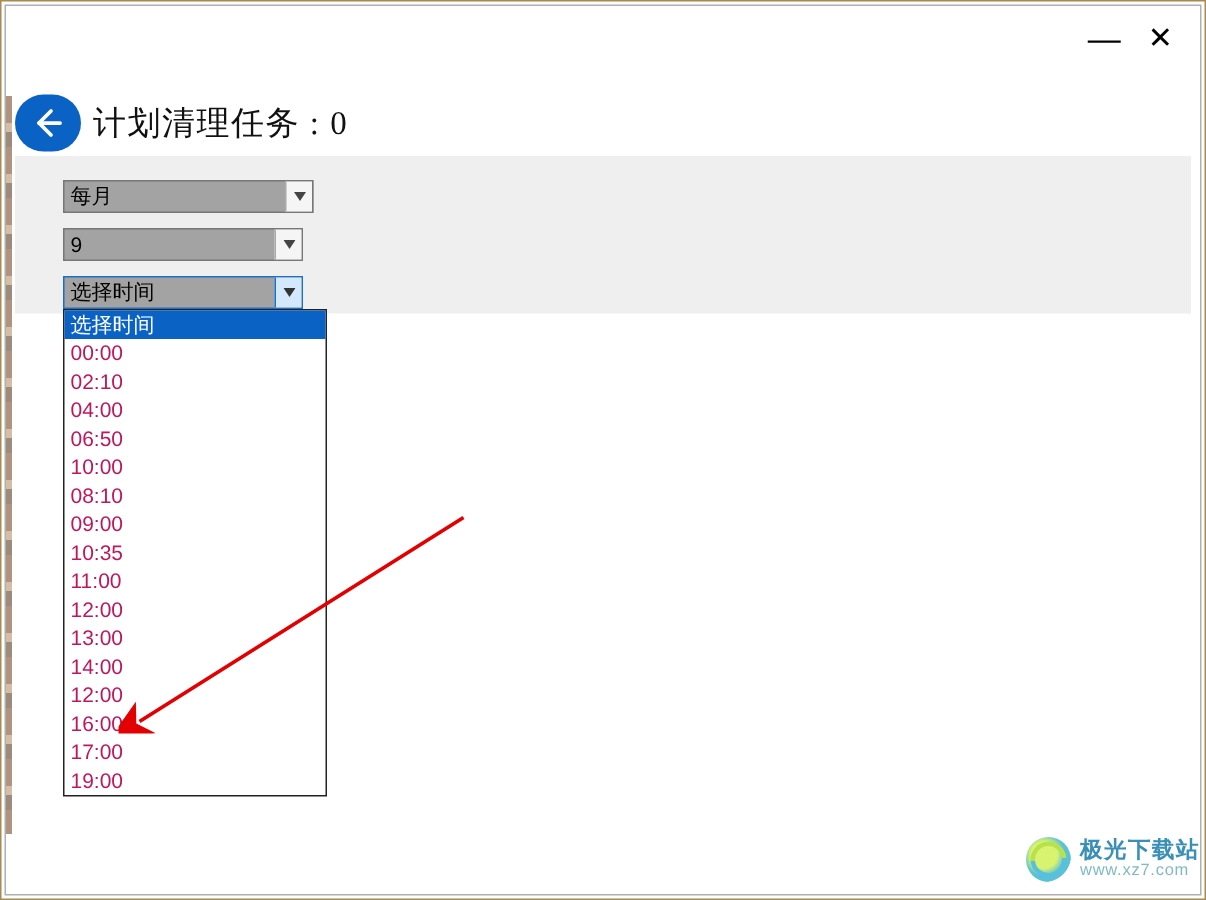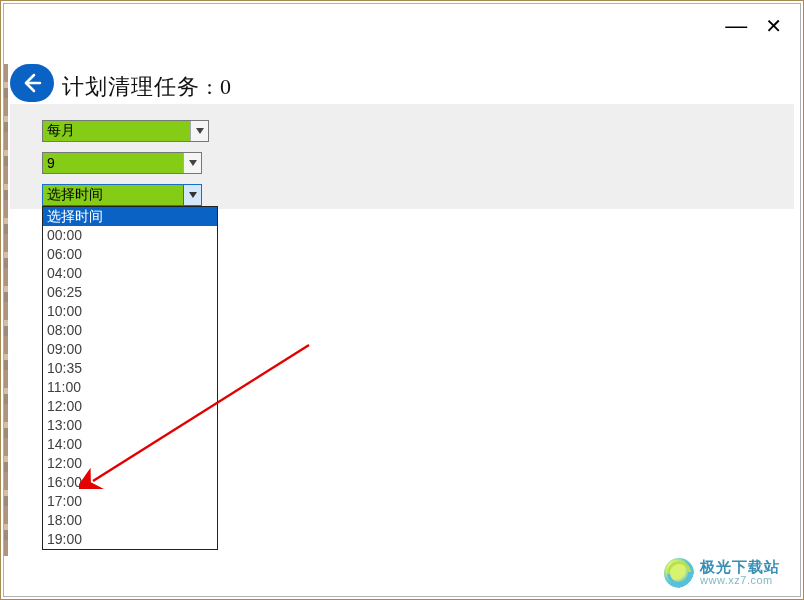--- a/index.html
+++ b/index.html
@@ -46,21 +46,21 @@
     align-items: center;
   }
   .min-icon { font-size: 22px; line-height: 10px; user-select:none; font-weight: 300;}
   .close-icon { font-size: 20px; line-height: 20px; user-select:none; font-weight: 400;}
   .header-row {
     position: absolute;
     top: 58px;
     left: 6px;
     height: 40px;
     display: flex;
-    align-items: flex-end;
+    align-items: center;
     gap: 4px;
   }
   .back-pill {
     width: 44px;
     height: 38px;
     background: #0a63c4;
     border-radius: 20px 20px 20px 20px;
     display: flex;
     align-items: center;
     justify-content: center;
@@ -77,21 +77,21 @@
   .gray-section {
     position: absolute;
     top: 100px;
     left: 6px;
     right: 6px;
     height: 105px;
     background: #efefef;
   }
   .combo {
     position: absolute;
-    background: #84cc16;
+    background: #a3a3a3;
     border: 1px solid #777;
     height: 22px;
     display: flex;
     align-items: center;
     font-size: 14px;
   }
   .combo .combo-text {
     flex: 1;
     padding: 0 4px;
     white-space: nowrap;
@@ -122,39 +122,39 @@
     width: 176px;
     border: 1px solid #222;
     background: #fff;
     z-index: 20;
   }
   .dropdown-option {
     height: 19px;
     line-height: 19px;
     padding: 0 4px;
     font-size: 14px;
-    color: #404040;
+    color: #be185d;
     white-space: nowrap;
   }
   .dropdown-option.selected {
     background: #0a63c4;
     color: #fff;
   }
   .arrow-annotation {
     position: absolute;
     top: 335px;
     left: 75px;
     width: 240px;
     height: 150px;
     z-index: 30;
     pointer-events: none;
   }
   .watermark {
     position: absolute;
-    right: 20px;
+    right: 0;
     bottom: 8px;
     display: flex;
     align-items: center;
     gap: 6px;
   }
   .wm-logo {
     width: 30px;
     height: 30px;
     border-radius: 50%;
     background: radial-gradient(circle at 40% 40%, #d8f36f 0 35%, #5ac1d7 55% 70%, transparent 72%);
@@ -224,35 +224,34 @@
       <span class="combo-btn combo-btn-active">
         <svg viewBox="0 0 8 6">
             <path d="M0 0 L8 0 L4 6 Z" fill="#333"></path>
           </svg>
       </span>
     </div>
 
     <div class="dropdown" id="time-dropdown">
         <div class="dropdown-option selected">选择时间</div>
         <div class="dropdown-option">00:00</div>
-        <div class="dropdown-option">06:00</div>
+        <div class="dropdown-option">02:10</div>
         <div class="dropdown-option">04:00</div>
-        <div class="dropdown-option">06:25</div>
+        <div class="dropdown-option">06:50</div>
         <div class="dropdown-option">10:00</div>
-        <div class="dropdown-option">08:00</div>
+        <div class="dropdown-option">08:10</div>
         <div class="dropdown-option">09:00</div>
         <div class="dropdown-option">10:35</div>
         <div class="dropdown-option">11:00</div>
         <div class="dropdown-option">12:00</div>
         <div class="dropdown-option">13:00</div>
         <div class="dropdown-option">14:00</div>
         <div class="dropdown-option">12:00</div>
         <div class="dropdown-option">16:00</div>
         <div class="dropdown-option">17:00</div>
-        <div class="dropdown-option">18:00</div>
         <div class="dropdown-option">19:00</div>
       </div>
 
     <svg class="arrow-annotation" viewBox="0 0 240 150">
       <defs>
         <marker id="arrowhead" markerWidth="12" markerHeight="10" refX="2" refY="5" orient="auto">
           <path d="M0,0 L12,5 L0,10 L3,5 Z" fill="#e20000"></path>
         </marker>
       </defs>
       <line x1="230" y1="6" x2="14" y2="142" stroke="#e20000" stroke-width="2.5" marker-end="url(#arrowhead)"></line>

